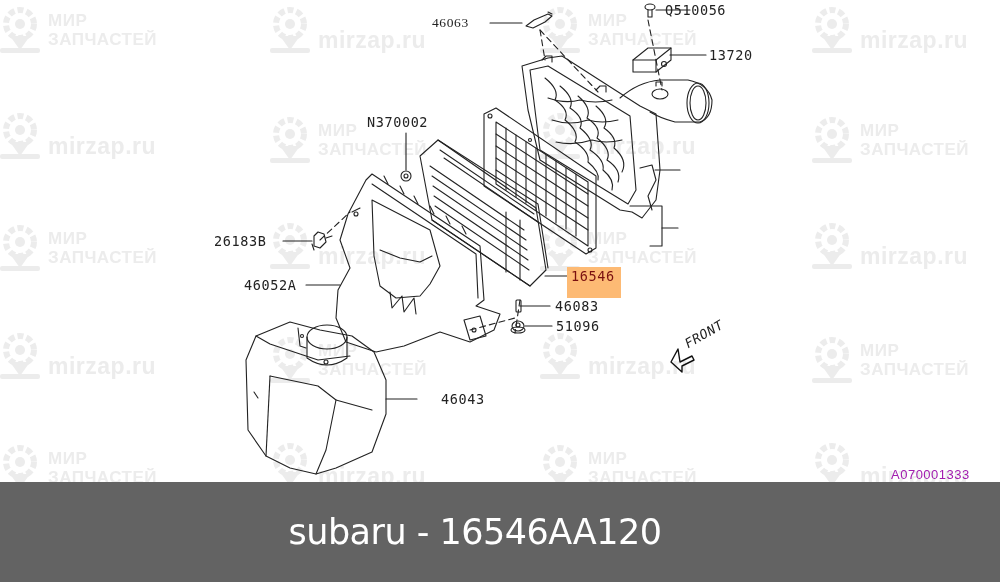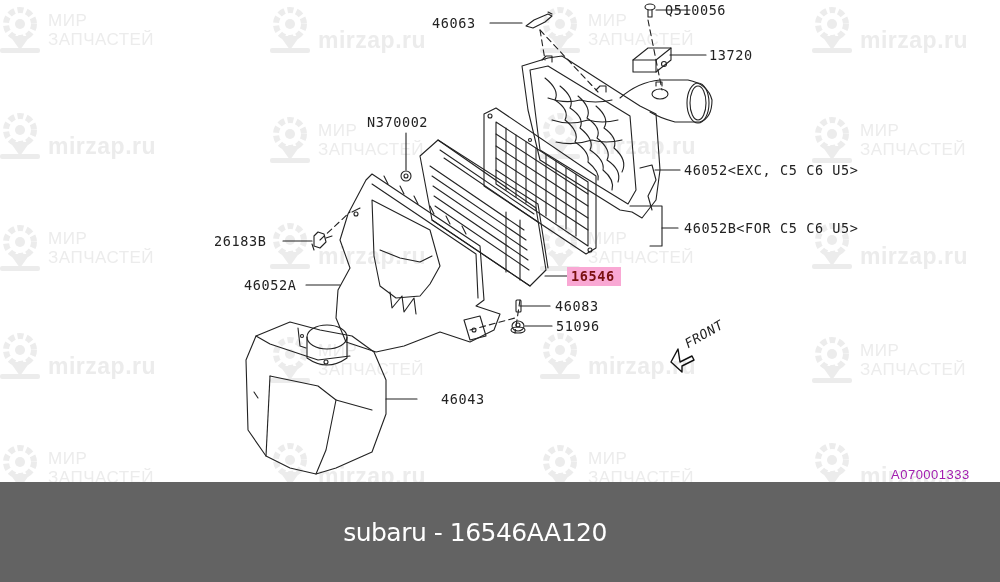--- a/index.html
+++ b/index.html
@@ -3,32 +3,32 @@
 <meta charset="utf-8">
 <style>
   html, body { margin: 0; padding: 0; }
   body {
     width: 1000px; height: 582px; position: relative; overflow: hidden;
     background: #ffffff; font-family: "DejaVu Sans", sans-serif;
   }
   .canvas { position: absolute; left: 0; top: 0; width: 1000px; height: 582px; }
   .wm { position: absolute; display: flex; align-items: center; gap: 8px; color: #ececec; pointer-events: none; }
   .wm .pin { width: 40px; height: 48px; }
-  .wm .txt-mir { font-family: "Liberation Sans", sans-serif; font-weight: normal; font-size: 17px; line-height: 19px; letter-spacing: 0.5px; }
+  .wm .txt-mir { font-family: "Liberation Sans", sans-serif; font-weight: bold; font-size: 17px; line-height: 19px; letter-spacing: 0.5px; }
   .wm .txt-url { font-family: "Liberation Sans", sans-serif; font-weight: bold; font-size: 23px; letter-spacing: 0.5px; }
   .label {
     position: absolute; font-family: "DejaVu Sans Mono", monospace; font-size: 13.5px;
     color: #222; letter-spacing: 0.6px; white-space: nowrap; line-height: 16px;
   }
-  .highlight { background: #f9a8d4; color: #7a1010; padding: 1px 6px 2px 4px; font-weight: bold; }
+  .highlight { background: #fdba74; color: #7a1010; padding: 1px 6px 14px 4px; }
   .ref { position: absolute; font-family: Liberation Sans, sans-serif; font-size: 13px; color: #a21caf; letter-spacing: 0.5px; }
   .footer {
     position: absolute; left: 0; top: 482px; width: 1000px; height: 100px; background: #636363;
     display: flex; align-items: center; justify-content: center; color: #ffffff;
-    font-family: "DejaVu Sans", sans-serif; font-size: 25px; letter-spacing: -0.5px;
+    font-family: "DejaVu Sans", sans-serif; font-size: 35px; letter-spacing: -0.5px;
   }
   .footer .gap { display: inline-block; width: 50px; }
   svg.drawing { position: absolute; left: 0; top: 0; }
 </style>
 </head>
 <body>
 
 <div class="canvas">
 
   <div>
@@ -405,26 +405,24 @@
       <path d="M254 392 L258 398"></path>
       <path d="M336 400 L372 410"></path>
     </g>
 
     <g stroke-width="1.4">
       <path d="M678 349 L671 362 L682 372 L682 366 L694 360 L692 356 L680 362 Z" stroke="#111"></path>
       <path d="M672 358 L690 348" stroke="none"></path>
     </g>
   </svg>
 
-  <div class="label" style="left:432px;top:15px;">46063</div>
+  <div class="label" style="left:432px;top:15px;font-family:Liberation Serif, serif;">46063</div>
   <div class="label" style="left:665px;top:2px;">Q510056</div>
   <div class="label" style="left:709px;top:47px;">13720</div>
   <div class="label" style="left:367px;top:114px;">N370002</div>
-  <div class="label" style="left:684px;top:162px;">46052&lt;EXC, C5 C6 U5&gt;</div>
-  <div class="label" style="left:684px;top:220px;">46052B&lt;FOR C5 C6 U5&gt;</div>
   <div class="label" style="left:214px;top:233px;">26183B</div>
   <div class="label highlight" style="left:567px;top:267px;">16546</div>
   <div class="label" style="left:234px;top:277px;margin-left:10px;">46052A</div>
   <div class="label" style="left:555px;top:298px;">46083</div>
   <div class="label" style="left:556px;top:318px;">51096</div>
   <div class="label" style="left:441px;top:391px;">46043</div>
   <div class="label" style="left:690px;top:336px;font-size:13px;font-style:italic;transform:rotate(-30deg);transform-origin:left bottom;">FRONT</div>
 
   <div class="ref" style="left:891px;top:467px;">A070001333</div>
 

